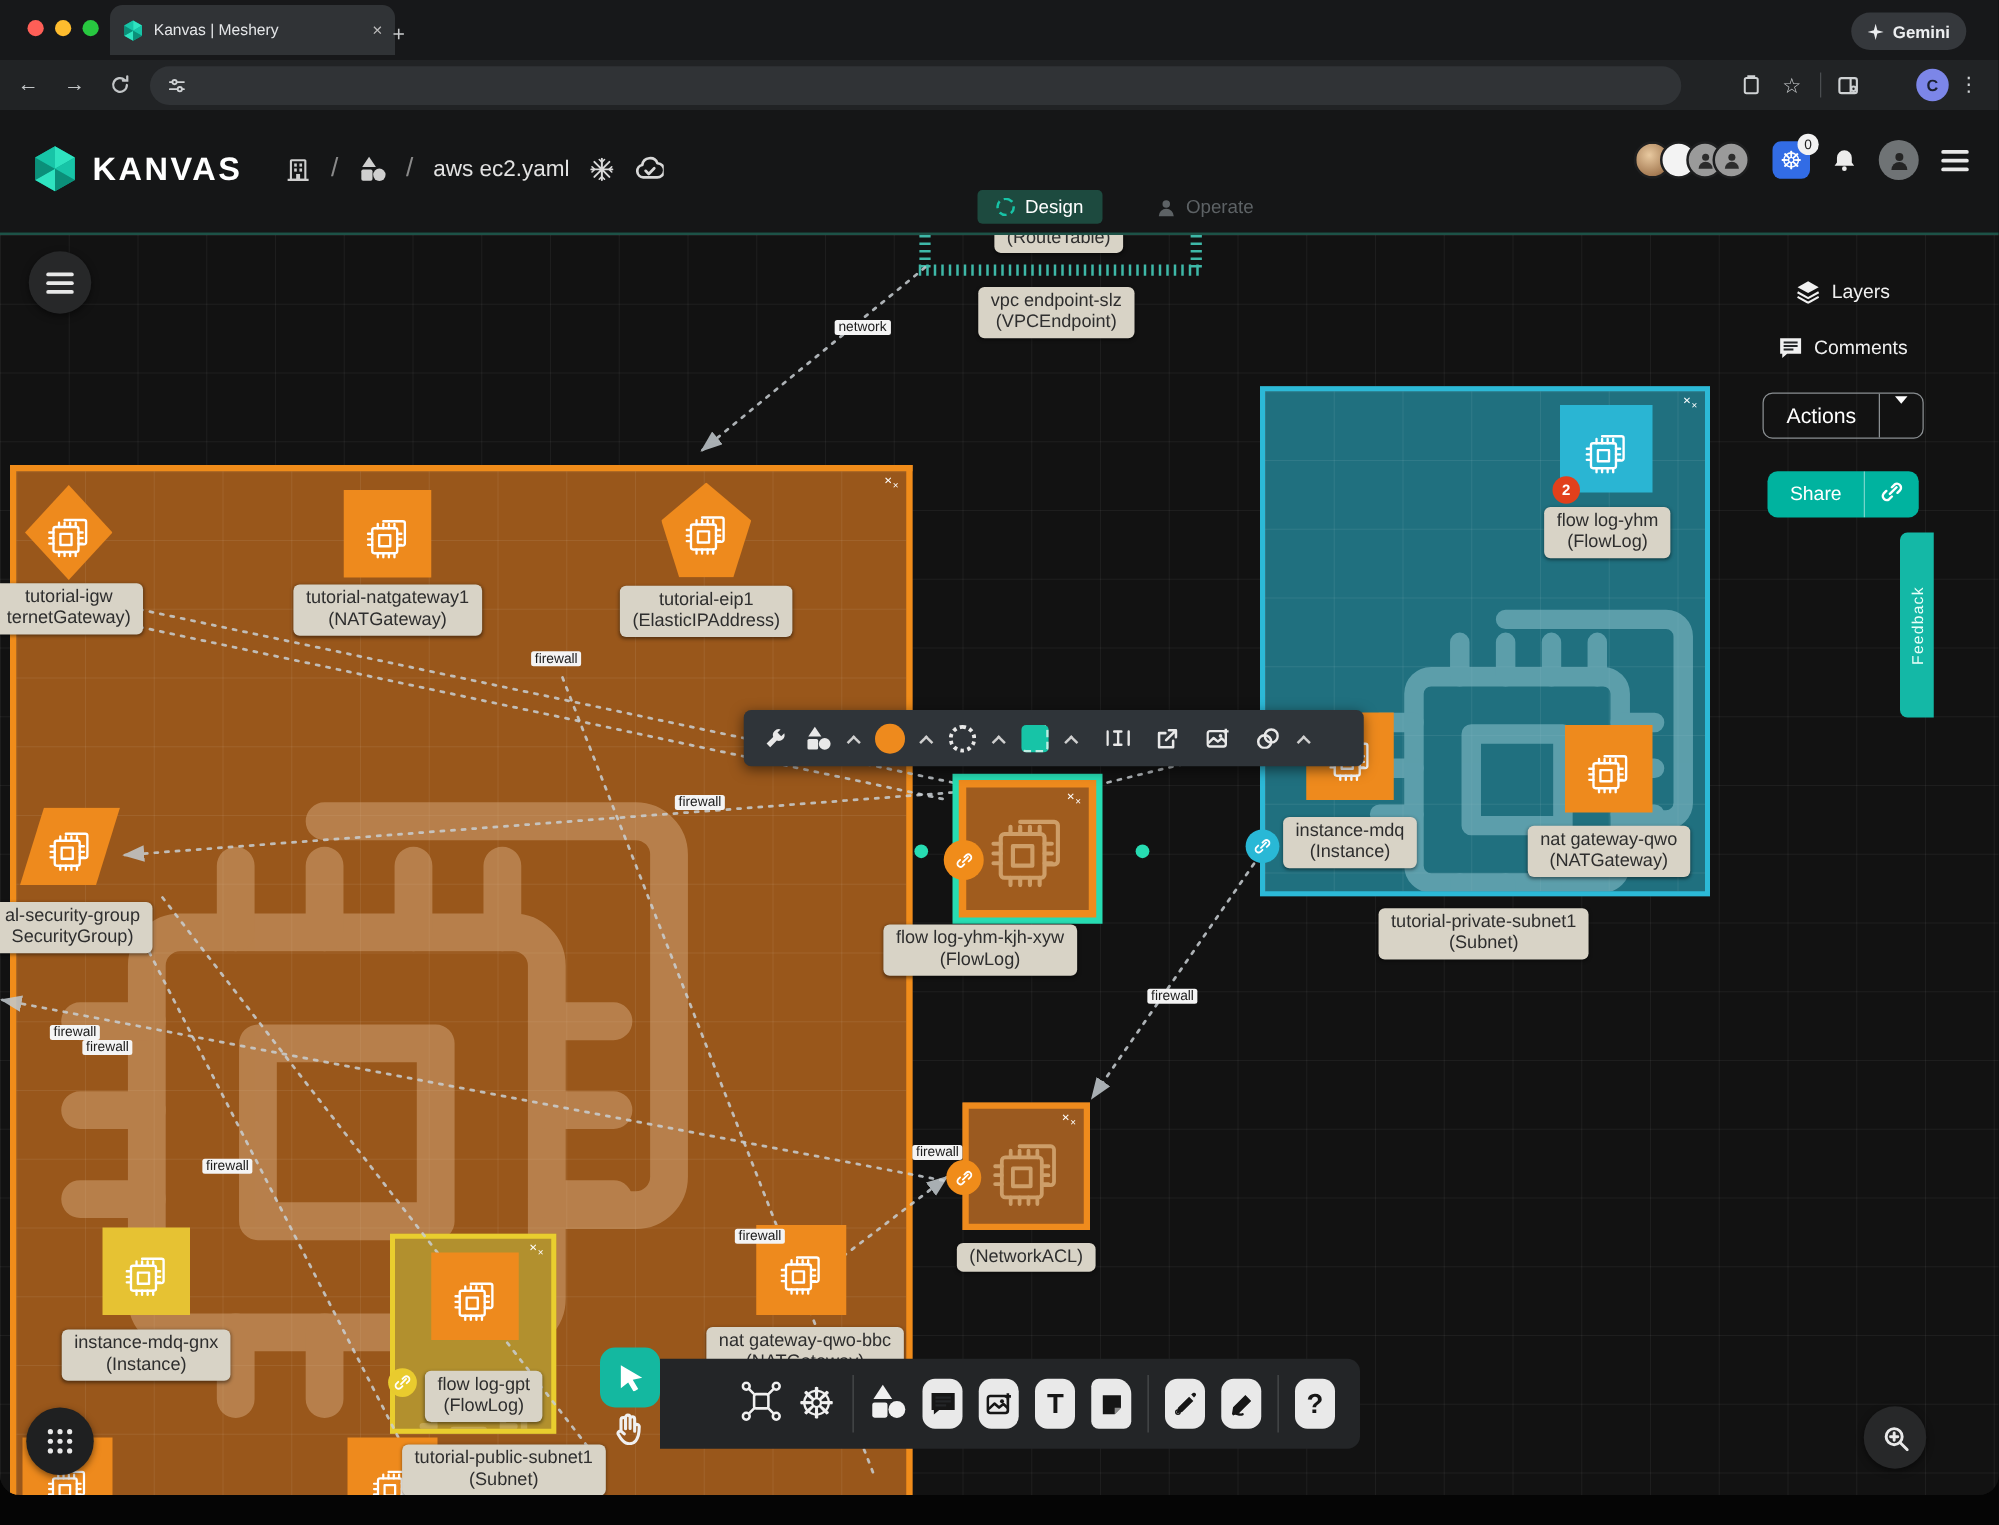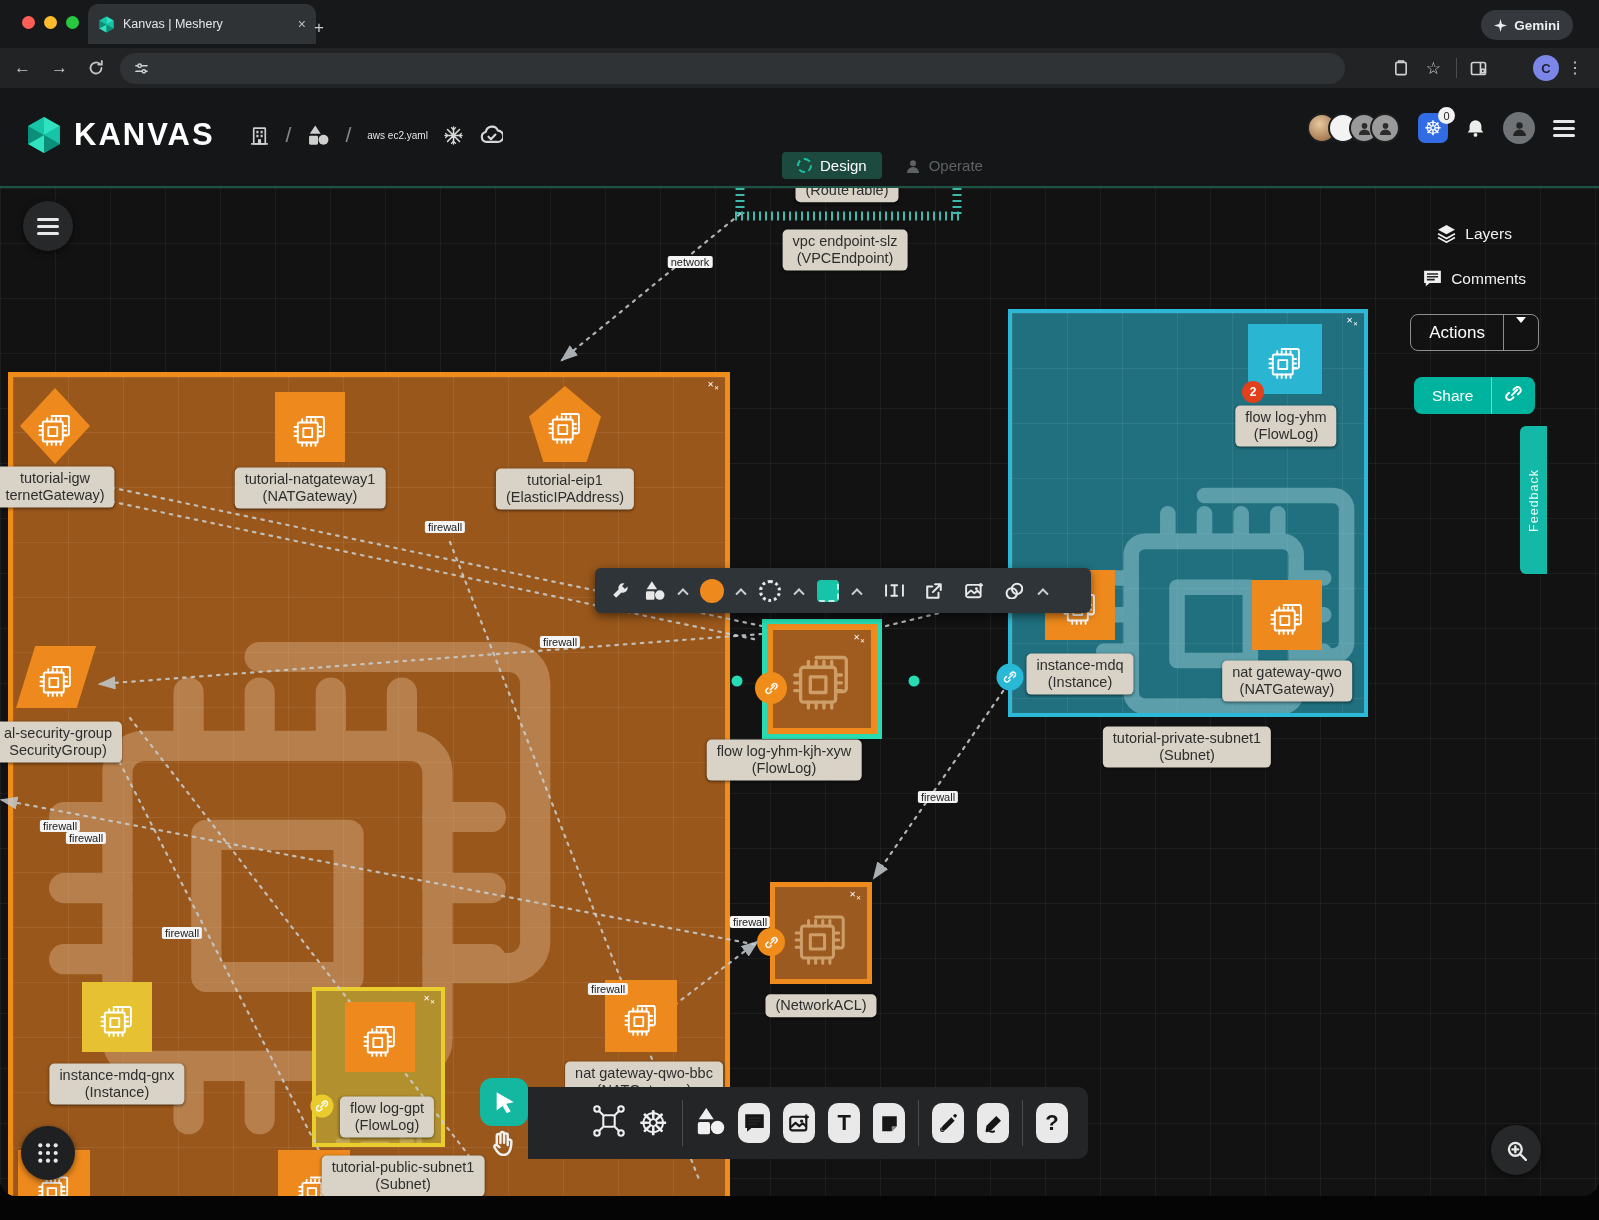--- a/index.html
+++ b/index.html
@@ -27,38 +27,38 @@
 .urltext { color:#e6e8ea; font-size:13.5px; white-space:nowrap; overflow:hidden; }
 .chromeic { color:#cfd2d4; }
 .avatarC { position:absolute; right:40px; top:7px; width:26px; height:26px; border-radius:50%;
   background:#7c86e8; color:#1b2030; font-size:13px; font-weight:bold;
   display:flex; align-items:center; justify-content:center; }
 .dots3 { position:absolute; right:16px; top:10px; color:#cfd2d4; font-size:16px; }
 
 
 .apphdr { position:relative; height:98px; background:#151617; }
 .brandrow { position:absolute; left:26px; top:28px; display:flex; align-items:center; gap:12px; }
-.wordmark { color:#fff; font-size:31px; font-weight:bold; letter-spacing:2px;text-align:center; }
+.wordmark { color:#fff; font-size:26px; font-weight:bold; letter-spacing:2px;text-align:center; }
 .crumb { color:#cfcfcf; display:flex; align-items:center; gap:16px; margin-left:22px; }
 .slash { color:#8a8a8a; font-size:21px; }
-.fname { color:#e2e2e2; font-size:10px; }
+.fname { color:#e2e2e2; font-size:18px; }
 .hdr-right { position:absolute; right:24px; top:24px; display:flex; align-items:center; gap:18px; }
 .avstack { display:flex; }
 .av { width:30px; height:30px; border-radius:50%; border:2px solid #1d1e1f; margin-left:-9px; }
 .av.photo { background:radial-gradient(circle at 40% 35%, #e8c9a0, #a77d55 70%, #6c4d33); margin-left:0; }
 .av.white { background:#f3f3f3; }
 .av.gray { background:#9a9a9a; display:flex; align-items:center; justify-content:center; color:#2c2c2c; }
 .k8sbadge { position:relative; width:30px; height:30px; background:#326ce5; border-radius:7px;
   color:#fff; display:flex; align-items:center; justify-content:center; font-size:20px; }
 .k8scount { position:absolute; right:-7px; top:-6px; width:17px; height:17px; border-radius:50%;
   background:#f2f2f2; color:#222; font-size:11px; display:flex; align-items:center; justify-content:center; }
 .pavatar { width:32px; height:32px; border-radius:50%; background:#6f7375; color:#242424;
   display:flex; align-items:center; justify-content:center; }
 .burger span { display:block; width:22px; height:3px; background:#e8e8e8; margin:4px 0; border-radius:2px; }
-.modes { position:absolute; left:782px; top:152px; display:flex; gap:8px; z-index:60; }
+.modes { position:absolute; left:782px; top:152px; display:flex; gap:28px; z-index:60; }
 .mode { display:flex; align-items:center; gap:8px; padding:5px 15px; border-radius:4px;
   font-size:15px; }
 .mode.active { background:#1d4a3f; color:#fff; }
 .mode.idle { color:#5d6265; }
 .swirl { width:15px; height:15px; border:2px dashed #17c4a7; border-radius:50%; }
 
 
 .canvas { position:absolute; left:0; top:186px; width:1599px; height:1010px; overflow:hidden;
   background-color:#121212; border-top:2px solid #1d5247;
   background-image:linear-gradient(rgba(255,255,255,.05) 1px, transparent 1px),

